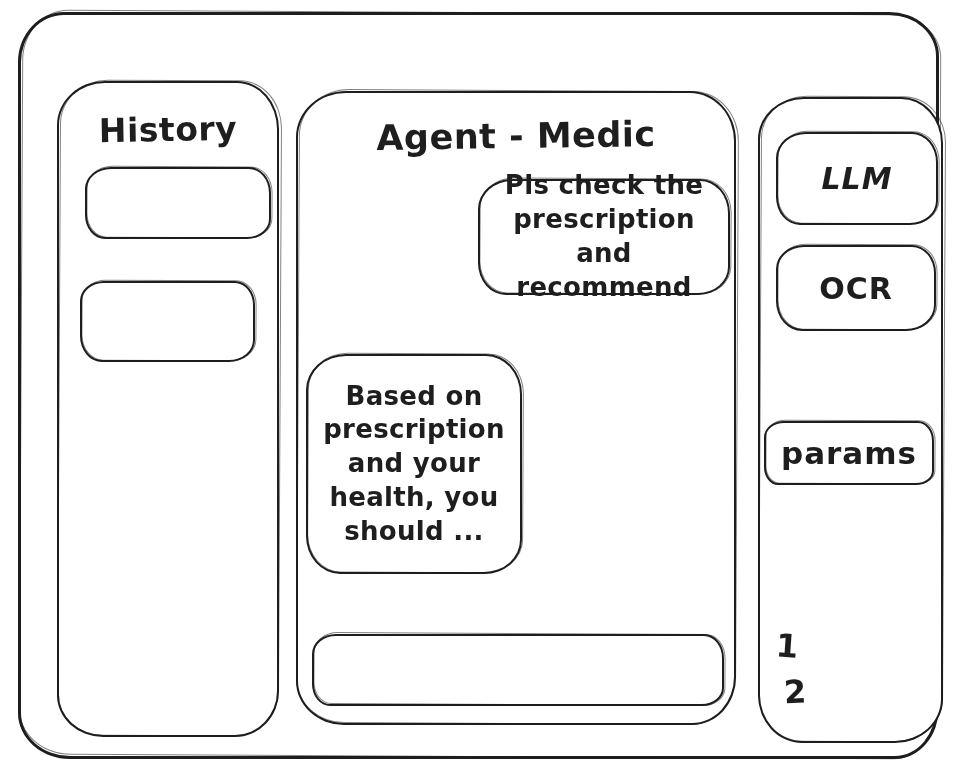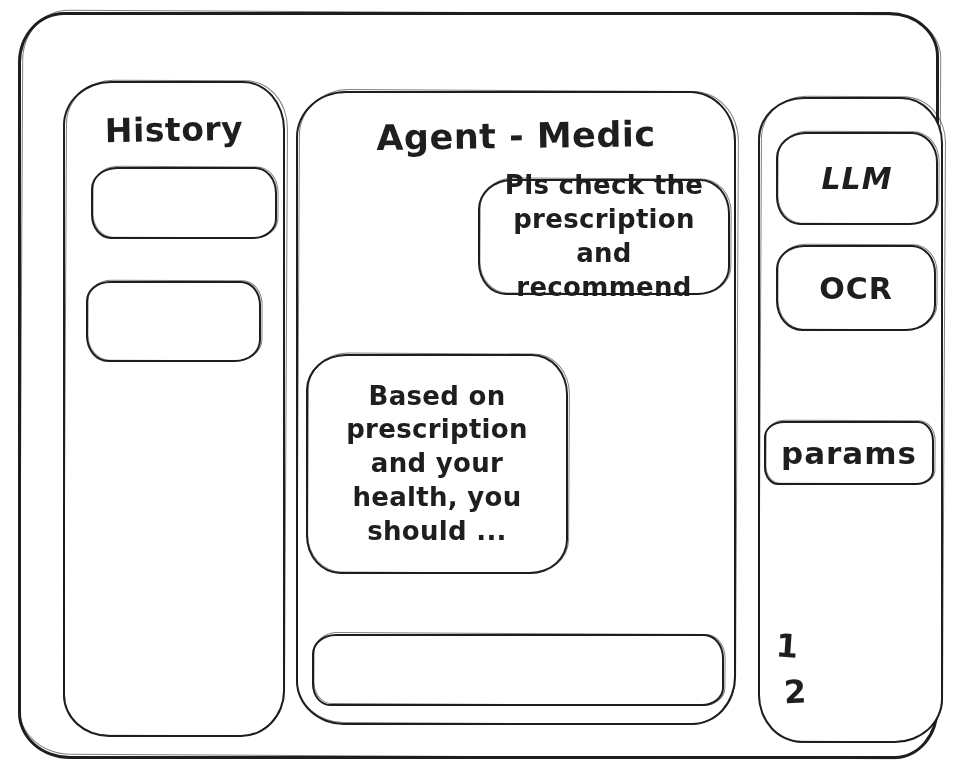--- a/index.html
+++ b/index.html
@@ -43,21 +43,20 @@
   .frame{
     left:18px; top:12px; width:921px; height:747px;
     border-radius:46px 50px 44px 52px / 50px 44px 52px 46px;
     border-width:3px;
   }
 
   
   .history-panel{
     left:36px; top:66px; width:222px; height:656px;
     border-radius:48px 42px 44px 46px / 44px 48px 46px 42px;
-    margin-left:6px;
   }
   .history-title{
     position:absolute; left:0; top:26px; width:100%;
     font-size:33px; transform:rotate(-1deg);
   }
   .history-item-1{
     left:26px; top:84px; width:186px; height:72px;
     border-radius:26px 22px 24px 20px / 22px 26px 20px 24px;
     cursor:pointer;
   }
@@ -80,21 +79,21 @@
     display:flex; align-items:center; justify-content:center;
     padding:10px 14px;
     font-size:26px; font-weight:600; line-height:1.3; text-align:center;
     letter-spacing:.3px;
   }
   .bubble-user{
     left:180px; top:86px; width:252px; height:116px;
     border-radius:34px 30px 32px 28px / 30px 34px 28px 32px;
   }
   .bubble-assistant{
-    left:8px; top:261px; width:262px; height:220px;
+    left:8px; top:261px; width:216px; height:220px;
     border-radius:40px 36px 38px 34px / 36px 40px 34px 38px;
   }
   .chat-inputwrap{
     left:14px; top:541px; width:412px; height:72px;
     border-radius:24px 20px 22px 18px / 20px 24px 18px 22px;
   }
   .chat-inputwrap input{
     position:absolute; inset:0; width:100%; height:100%;
     border:none; outline:none; background:transparent;
     font:600 24px "DejaVu Sans", sans-serif; color:var(--ink);

